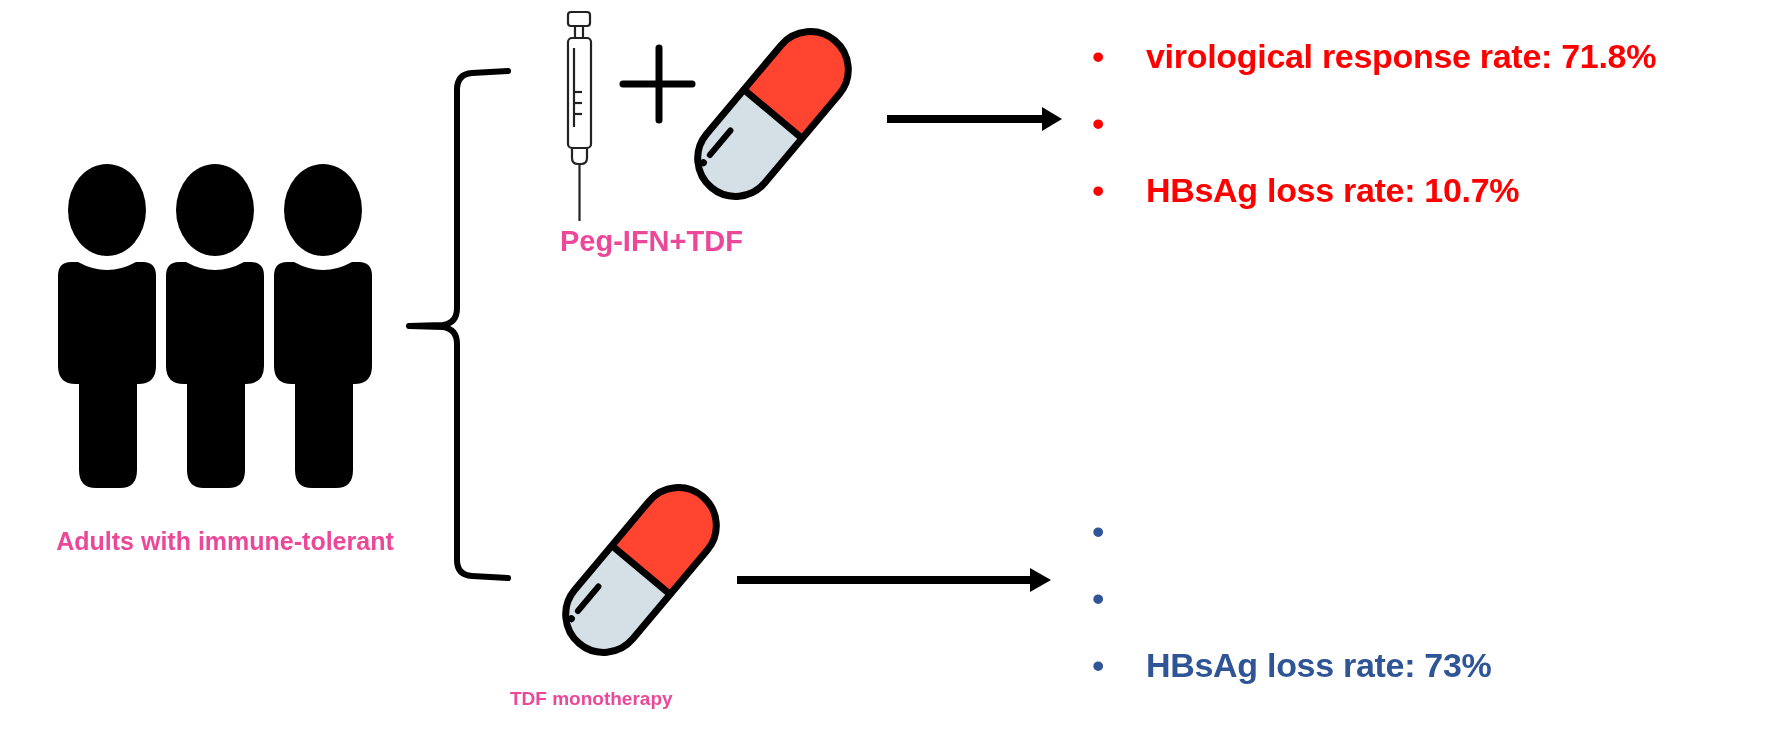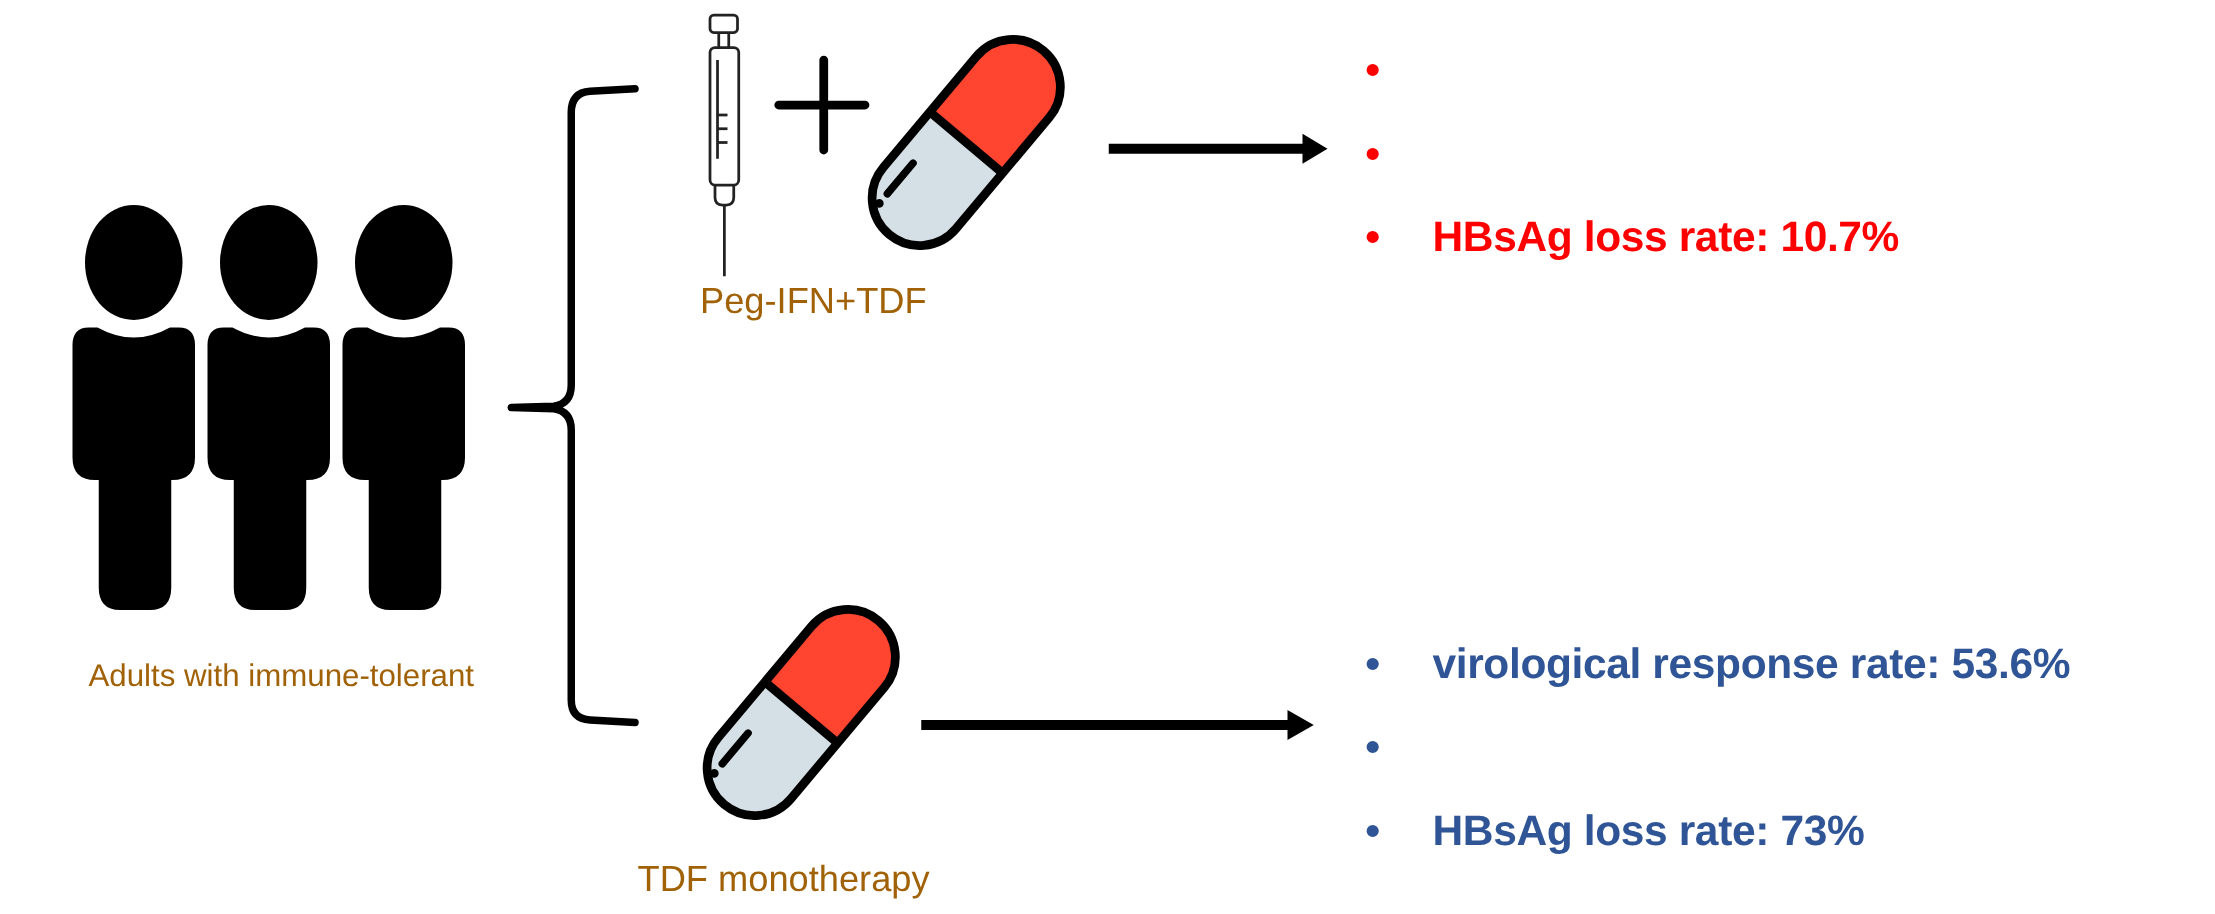--- a/index.html
+++ b/index.html
@@ -1,23 +1,23 @@
 <!DOCTYPE html>
 <html><head>
   <meta charset="utf-8">
   <style>
     html, body { margin: 0; padding: 0; background: #ffffff; }
     body { width: 1772px; height: 731px; position: relative; overflow: hidden;
            font-family: "Liberation Sans", sans-serif; }
     .abs { position: absolute; }
-    .label-dark-red { color: #a16207; font-weight: normal; }
+    .label-dark-red { color: #ec4899; font-weight: bold; }
     .people-label { left: 0; top: 524px; width: 450px; text-align: center;
                     font-size: 25px; line-height: 35px; }
     .combo-label { left: 560px; top: 225px; font-size: 29px; }
-    .mono-label { left: 510px; top: 688px; font-size: 29px; }
+    .mono-label { left: 510px; top: 688px; font-size: 19px; }
     .outcomes { left: 1088px; margin: 0; padding: 0; list-style: none; }
     .outcomes li { position: relative; font-weight: bold; font-size: 34px;
                    height: 67px; line-height: 40px; padding-left: 58px; white-space: nowrap;
                    font-family: "Liberation Sans", sans-serif; letter-spacing: -0.3px; }
     .outcomes li .bullet { position: absolute; left: 0; top: 0; width: 20px; text-align: center; }
     .outcomes.red { top: 36px; }
     .outcomes.red li { color: #ff0000; }
     .outcomes.blue { top: 511px; }
     .outcomes.blue li { color: #2f5597; }
     svg { position: absolute; left: 0; top: 0; }
@@ -93,34 +93,34 @@
 <div class="abs people-label label-dark-red">
   <div>Adults with immune-tolerant</div>
 </div>
 
 <div class="abs combo-label label-dark-red">Peg-IFN+TDF</div>
 <div class="abs mono-label label-dark-red">TDF monotherapy</div>
 
 <ul class="abs outcomes red">
   <li>
     <span class="bullet">•</span>
+    <span>virological response rate: 71.8%</span>
   </li>
   <li>
     <span class="bullet">•</span>
   </li>
   <li>
     <span class="bullet">•</span>
     <span>HBsAg loss rate: 10.7%</span>
   </li>
 </ul>
 
 <ul class="abs outcomes blue">
   <li>
     <span class="bullet">•</span>
-    <span>virological response rate: 53.6%</span>
   </li>
   <li>
     <span class="bullet">•</span>
   </li>
   <li>
     <span class="bullet">•</span>
     <span>HBsAg loss rate: 73%</span>
   </li>
 </ul>
 

